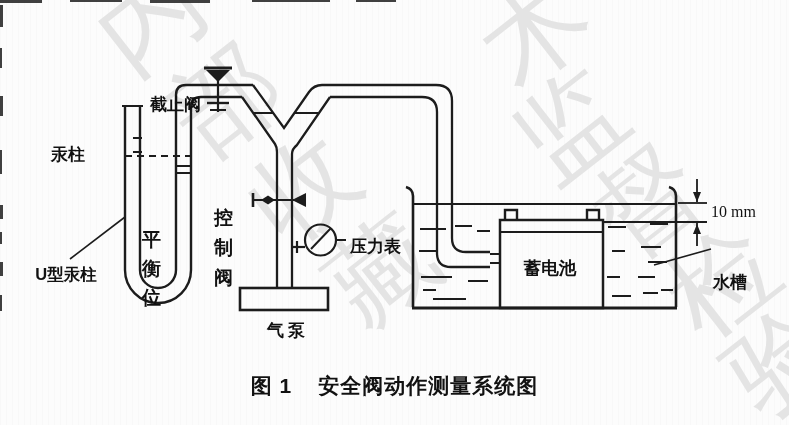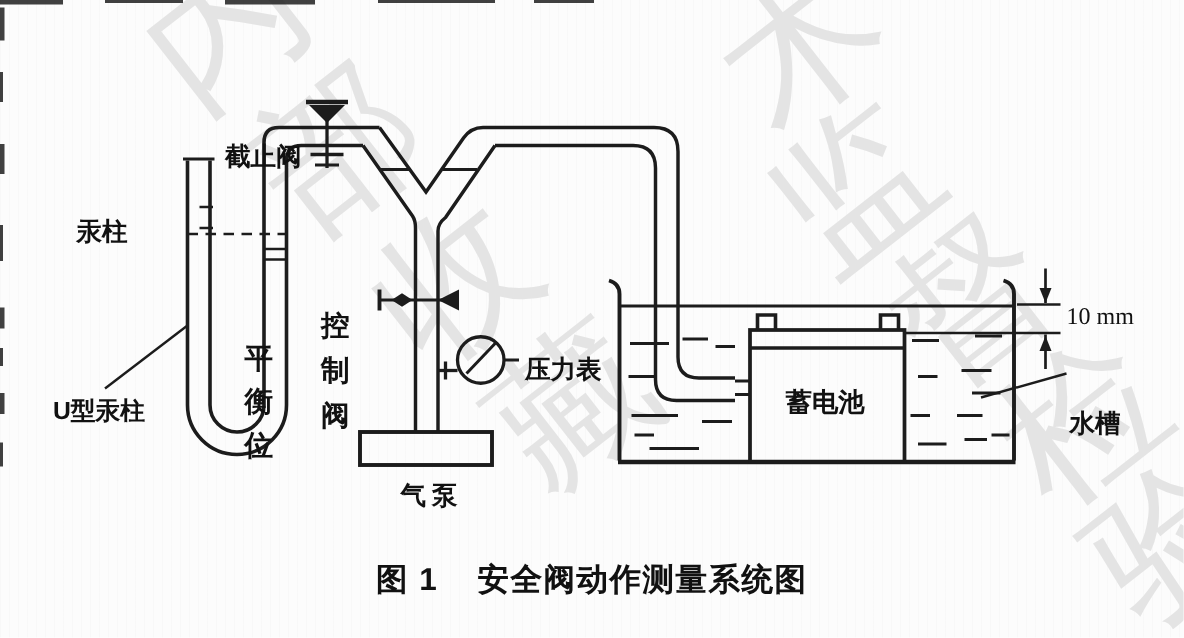--- a/index.html
+++ b/index.html
@@ -152,21 +152,21 @@
       <path d="M711,249 L654,265"></path>
     </g>
   </svg>
 
   <div class="lbl two-line" style="left:30px;top:141px;width:76px;line-height:27px">
     <div>汞柱</div>
   </div>
 
   <div class="lbl small" style="left:150px;top:61px">截止阀</div>
 
-  <div class="lbl vert" style="left:163px;top:177px;line-height:29px">平衡位</div>
+  <div class="lbl vert" style="left:142px;top:177px;line-height:29px">平衡位</div>
 
   <div class="lbl vert" style="left:214px;top:155px;line-height:30px">控制阀</div>
 
   <div class="lbl two-line" style="left:26px;top:260px;width:80px;line-height:28px;font-size:16.5px">
     <div>U型汞柱</div>
   </div>
 
   <div class="lbl small" style="left:350px;top:203px">压力表</div>
 
   <div class="lbl" style="left:267px;top:321px;letter-spacing:4px">气泵</div>

